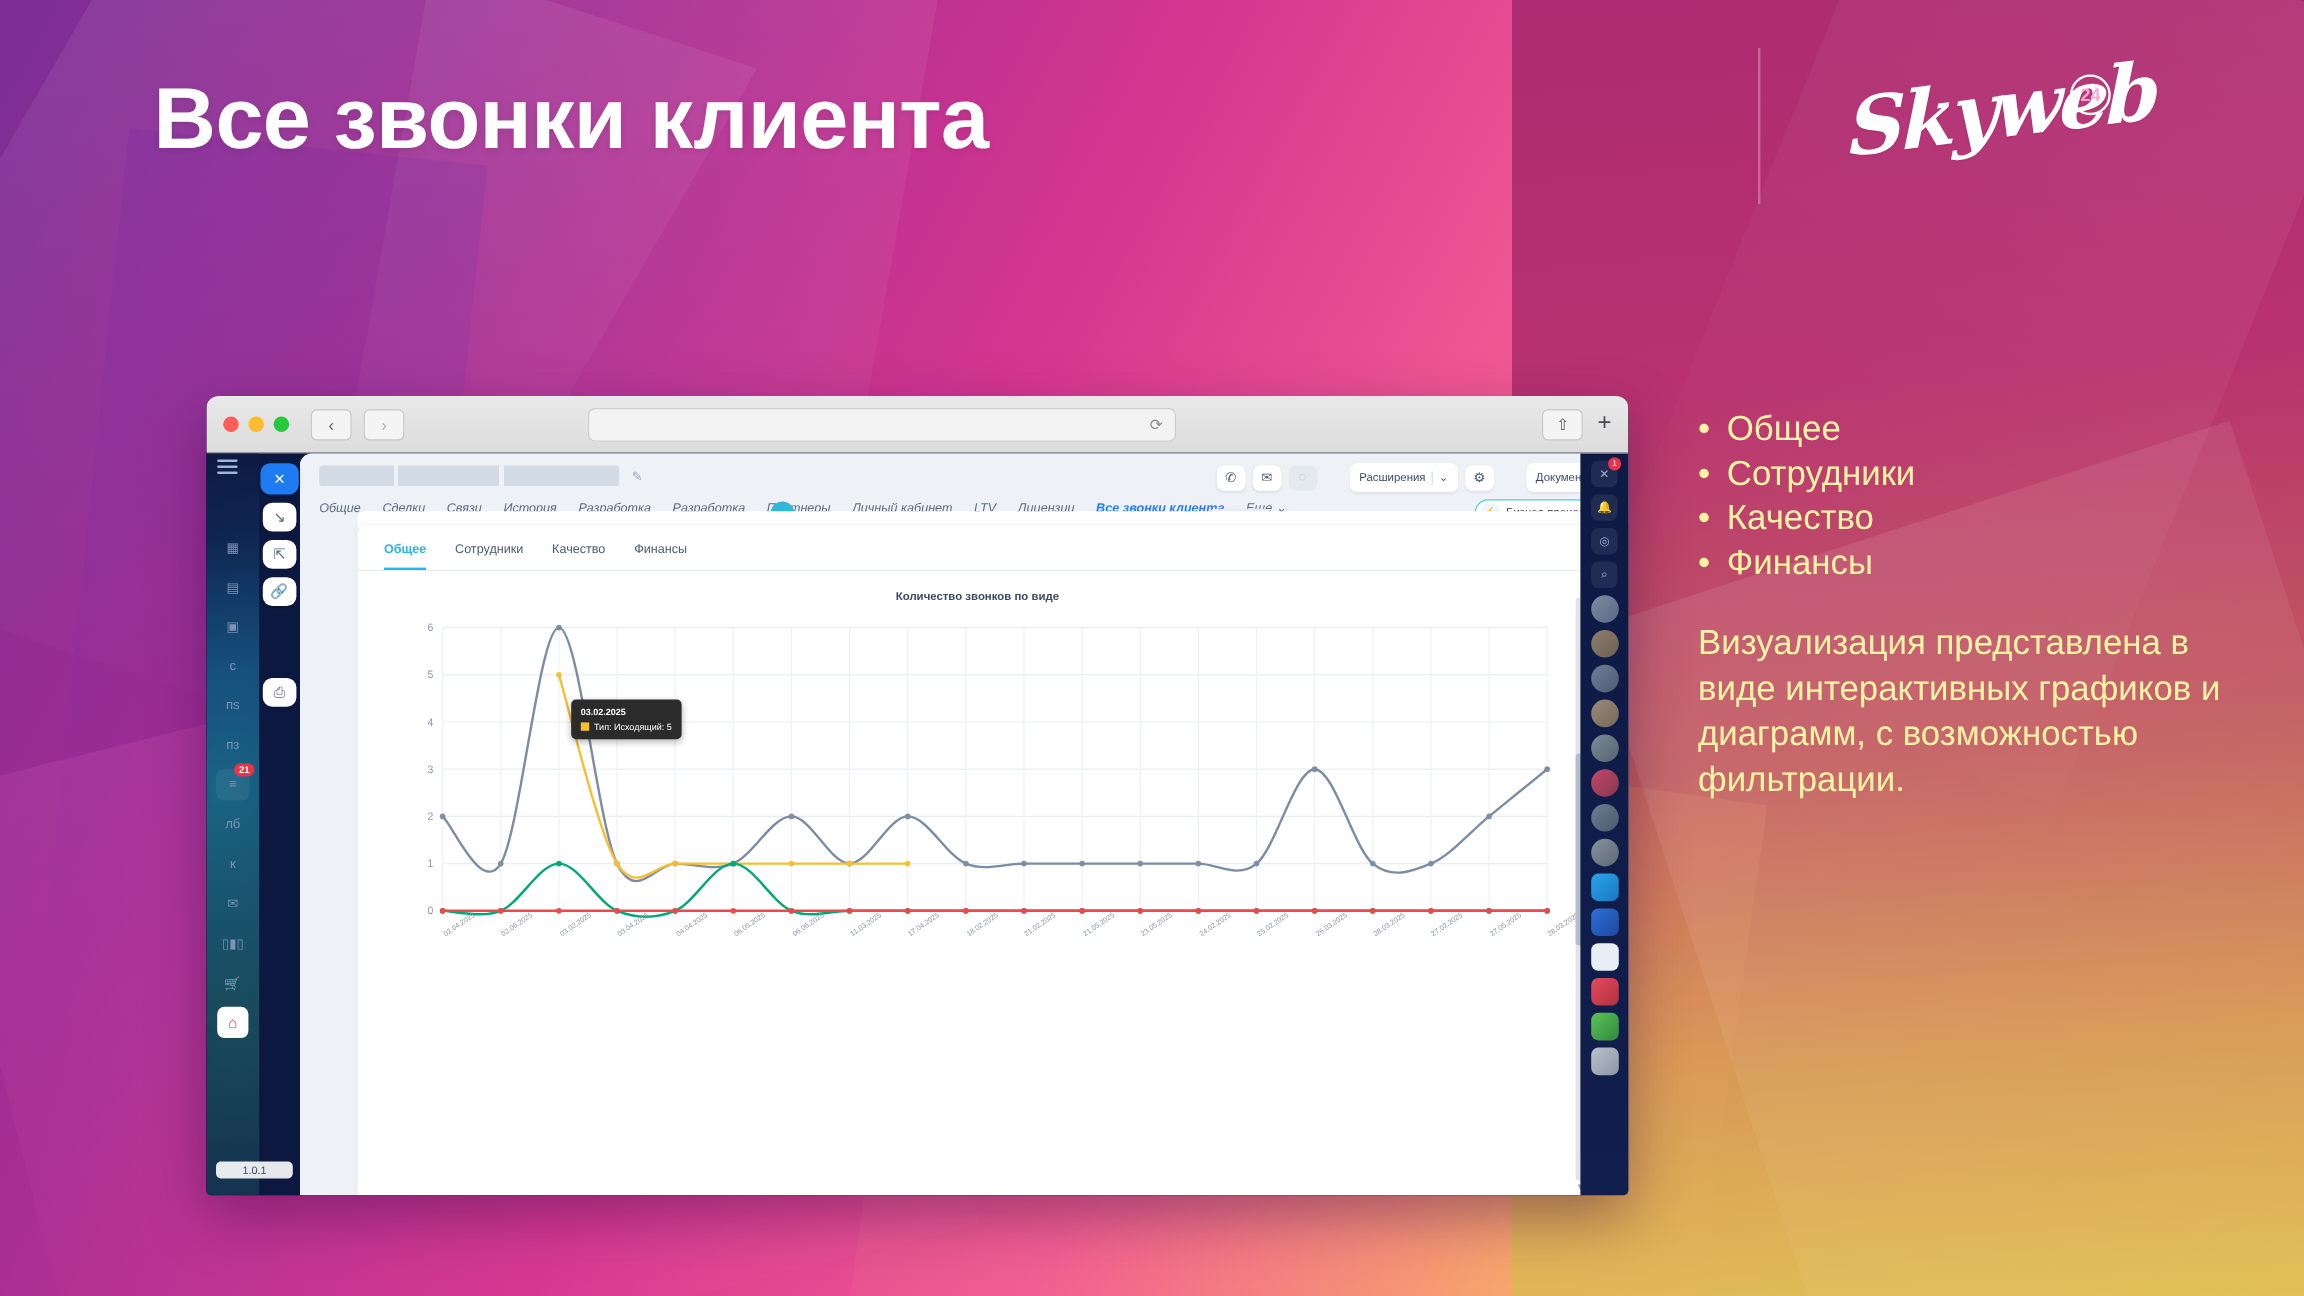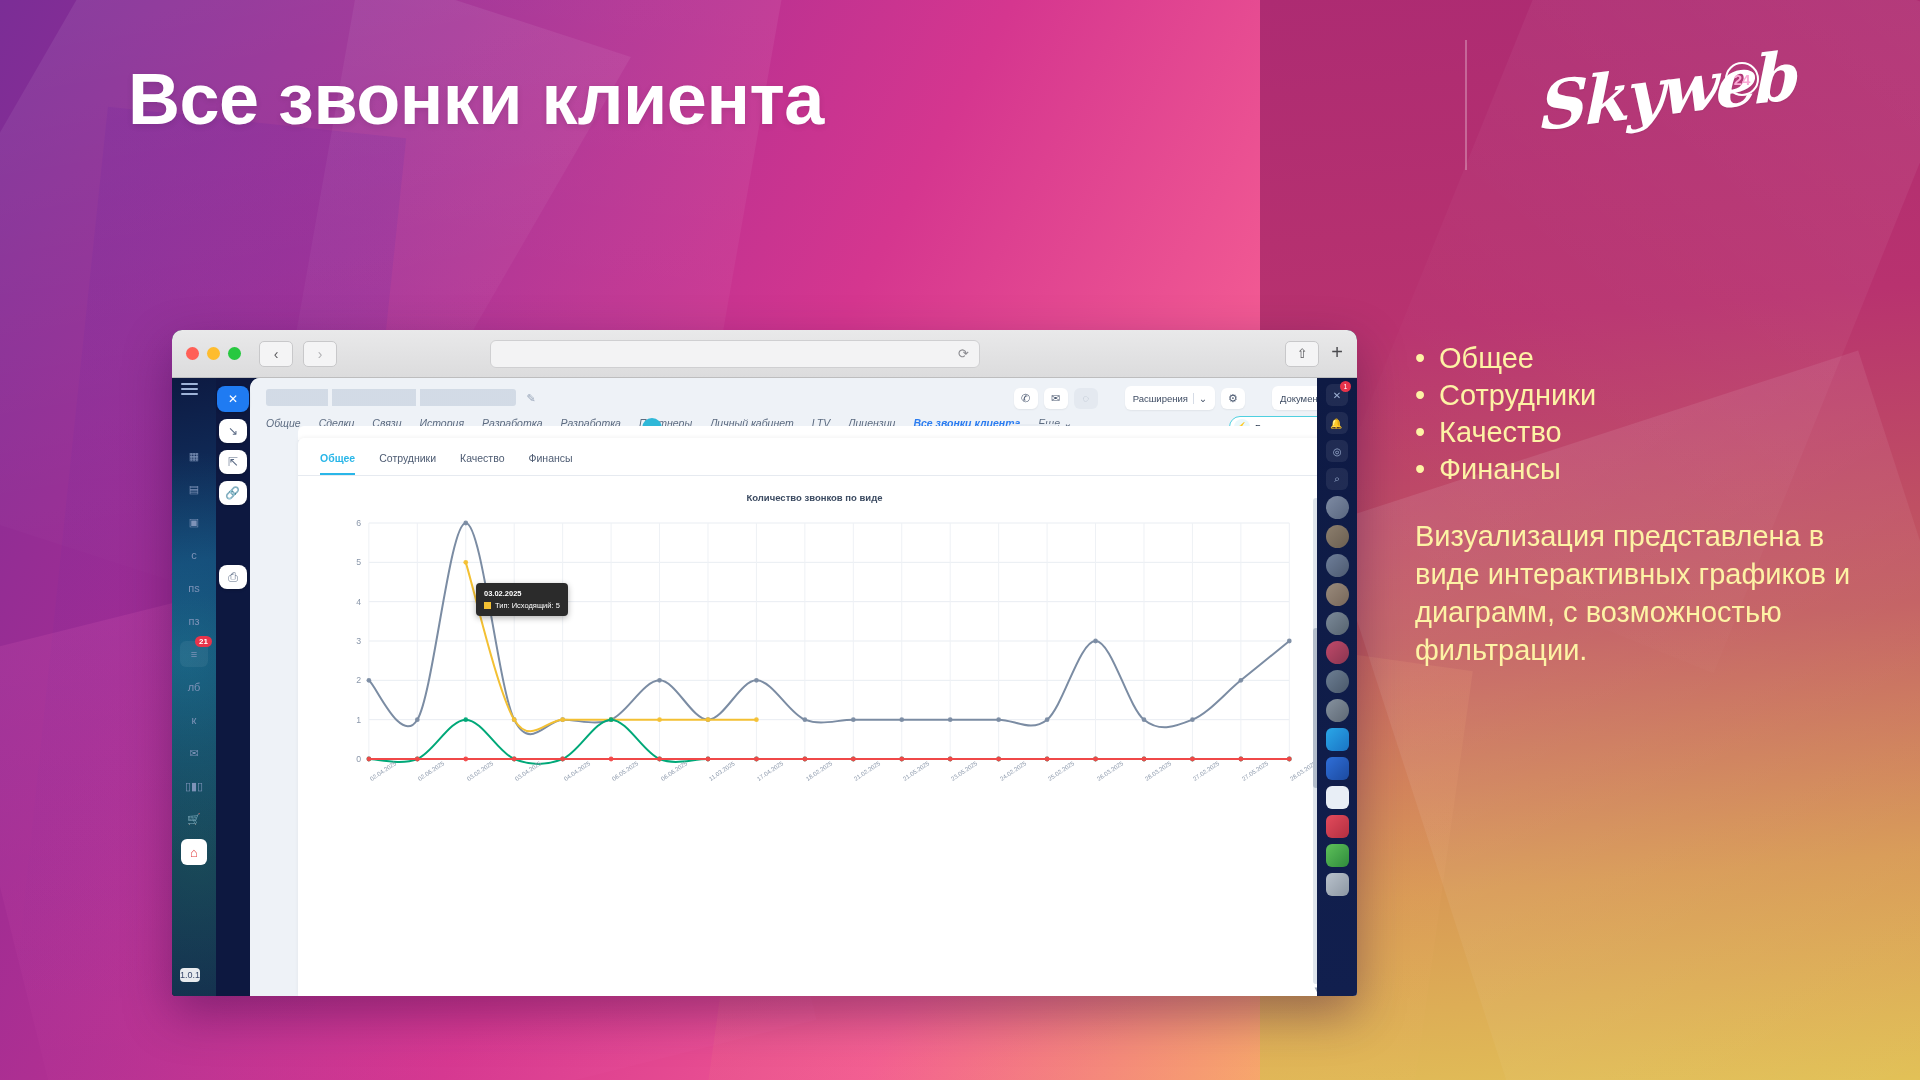--- a/index.html
+++ b/index.html
@@ -153,21 +153,21 @@
     font-size: 8px; border-radius: 7px; padding: 1px 4px; font-weight: bold;
   }
   .dock-home {
     width: 26px; height: 26px; margin: 7px auto; border-radius: 6px;
     background: #ffffff; color: #e23b3b; display: flex; align-items: center;
     justify-content: center; font-size: 13px;
   }
   .version {
     position: absolute; bottom: 14px; left: 8px; z-index: 2;
     background: rgba(255,255,255,.9); color: #3a4a6b; border-radius: 4px;
-    font-size: 9px; padding: 2px 0;
+    font-size: 9px; padding: 2px 22px;
   }
 
   
   .toolstrip {
     position: absolute; left: 44px; top: 0; width: 34px; z-index: 6;
     display: flex; flex-direction: column; align-items: center; padding-top: 8px; gap: 7px;
   }
   .ts-btn {
     width: 28px; height: 24px; border-radius: 8px; background: #ffffff;
     box-shadow: 0 1px 3px rgba(0,0,0,.2);

